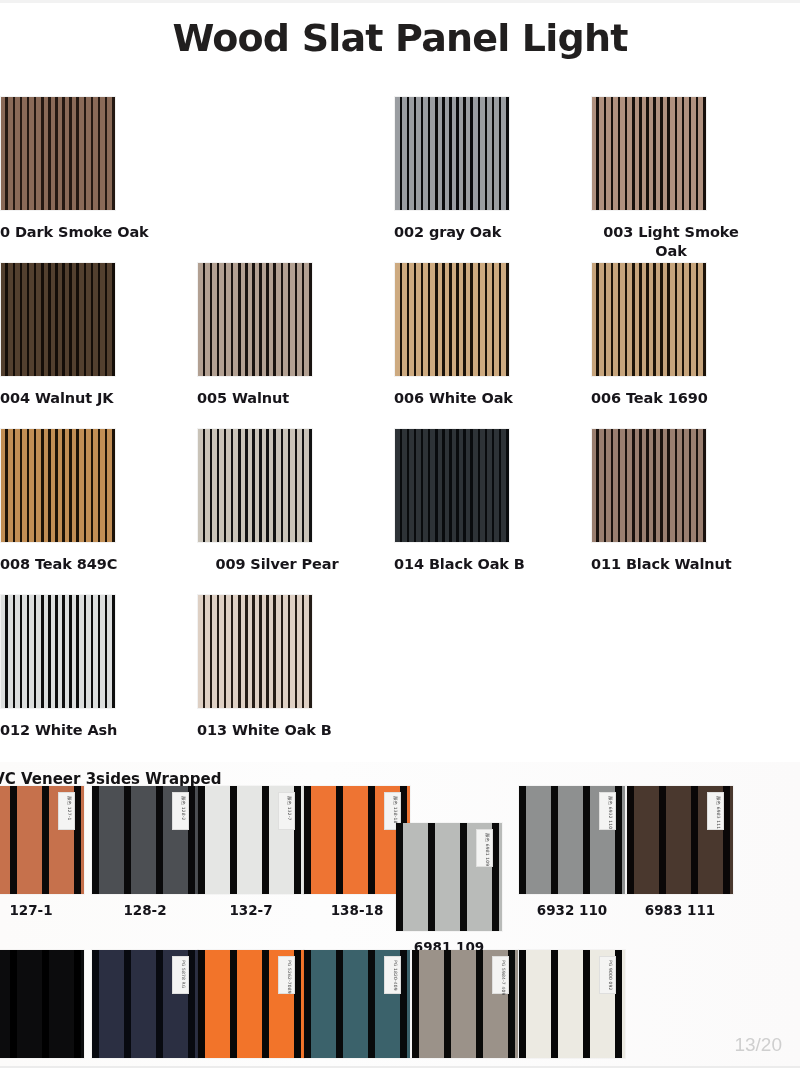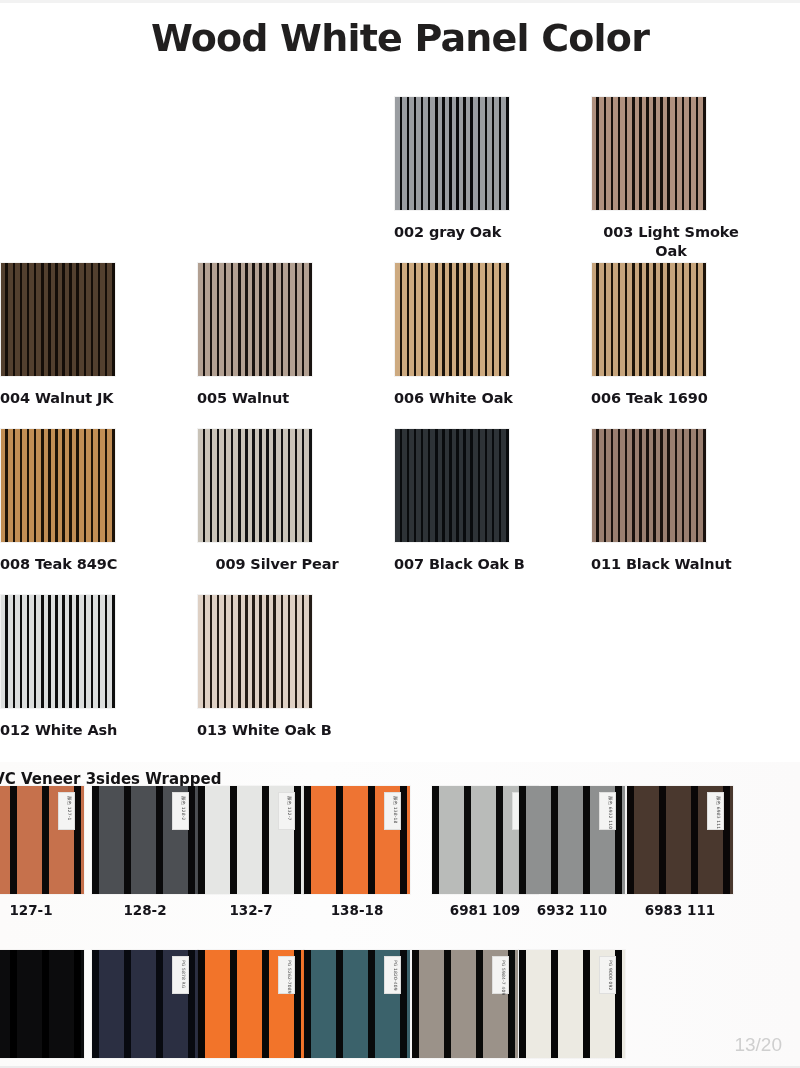--- a/index.html
+++ b/index.html
@@ -129,24 +129,30 @@
     background: #ececec;
   }
 </style>
 </head>
 <body>
 
 <div class="page">
 
   <div class="top-rule"></div>
 
-  <h1 class="title">Wood White Panel Color</h1>
+  <h1 class="title">Wood Slat Panel Light</h1>
 
   <div class="grid" id="grid">
       <div class="grid-row">
+        <div class="cell" style="left: 37px;">
+          <div class="swatch">
+            <div class="swatch-inner" style="background: repeating-linear-gradient(90deg, rgb(138, 106, 88) 0px, rgb(138, 106, 88) 4.5px, rgb(36, 24, 18) 4.5px, rgb(36, 24, 18) 7.1px);"></div>
+          </div>
+          <div class="cap">0 Dark Smoke Oak</div>
+        </div>
         <div class="cell" style="left: 431px;">
           <div class="swatch">
             <div class="swatch-inner" style="background: repeating-linear-gradient(90deg, rgb(154, 157, 161) 0px, rgb(154, 157, 161) 4.5px, rgb(11, 11, 12) 4.5px, rgb(11, 11, 12) 7.1px);"></div>
           </div>
           <div class="cap">002 gray Oak</div>
         </div>
         <div class="cell" style="left: 628px; text-align: center;">
           <div class="swatch">
             <div class="swatch-inner" style="background: repeating-linear-gradient(90deg, rgb(176, 145, 127) 0px, rgb(176, 145, 127) 4.5px, rgb(23, 16, 12) 4.5px, rgb(23, 16, 12) 7.1px);"></div>
           </div>
@@ -189,21 +195,21 @@
         <div class="cell" style="left: 234px; text-align: center;">
           <div class="swatch">
             <div class="swatch-inner" style="background: repeating-linear-gradient(90deg, rgb(201, 195, 184) 0px, rgb(201, 195, 184) 4.5px, rgb(18, 18, 18) 4.5px, rgb(18, 18, 18) 7.1px);"></div>
           </div>
           <div class="cap">009 Silver Pear</div>
         </div>
         <div class="cell" style="left: 431px;">
           <div class="swatch">
             <div class="swatch-inner" style="background: repeating-linear-gradient(90deg, rgb(46, 51, 55) 0px, rgb(46, 51, 55) 4.5px, rgb(9, 11, 13) 4.5px, rgb(9, 11, 13) 7.1px);"></div>
           </div>
-          <div class="cap">007 Black Oak B</div>
+          <div class="cap">014 Black Oak B</div>
         </div>
         <div class="cell" style="left: 628px;">
           <div class="swatch">
             <div class="swatch-inner" style="background: repeating-linear-gradient(90deg, rgb(154, 127, 112) 0px, rgb(154, 127, 112) 4.5px, rgb(26, 18, 14) 4.5px, rgb(26, 18, 14) 7.1px);"></div>
           </div>
           <div class="cap">011 Black Walnut</div>
         </div>
       </div>
       <div class="grid-row">
         <div class="cell" style="left: 37px;">
@@ -249,21 +255,21 @@
         <div class="pvc-cap">132-7</div>
       </div>
       <div class="pvc-cell" style="left: 304px;">
         <div class="pvc-swatch" style="background: repeating-linear-gradient(90deg, rgb(10, 8, 8) 0px, rgb(10, 8, 8) 7px, rgb(238, 116, 51) 7px, rgb(238, 116, 51) 32px);">
           <div class="pvc-tag">
             <span>颜色 138-18</span>
           </div>
         </div>
         <div class="pvc-cap">138-18</div>
       </div>
-      <div class="pvc-cell" style="left: 432px;">
+      <div class="pvc-cell" style="left: 396px; margin-top: 37px;">
         <div class="pvc-swatch" style="background: repeating-linear-gradient(90deg, rgb(11, 11, 11) 0px, rgb(11, 11, 11) 7px, rgb(185, 187, 185) 7px, rgb(185, 187, 185) 32px);">
           <div class="pvc-tag">
             <span>颜色 6981 109</span>
           </div>
         </div>
         <div class="pvc-cap">6981 109</div>
       </div>
       <div class="pvc-cell" style="left: 519px;">
         <div class="pvc-swatch" style="background: repeating-linear-gradient(90deg, rgb(10, 10, 10) 0px, rgb(10, 10, 10) 7px, rgb(142, 144, 144) 7px, rgb(142, 144, 144) 32px);">
           <div class="pvc-tag">

